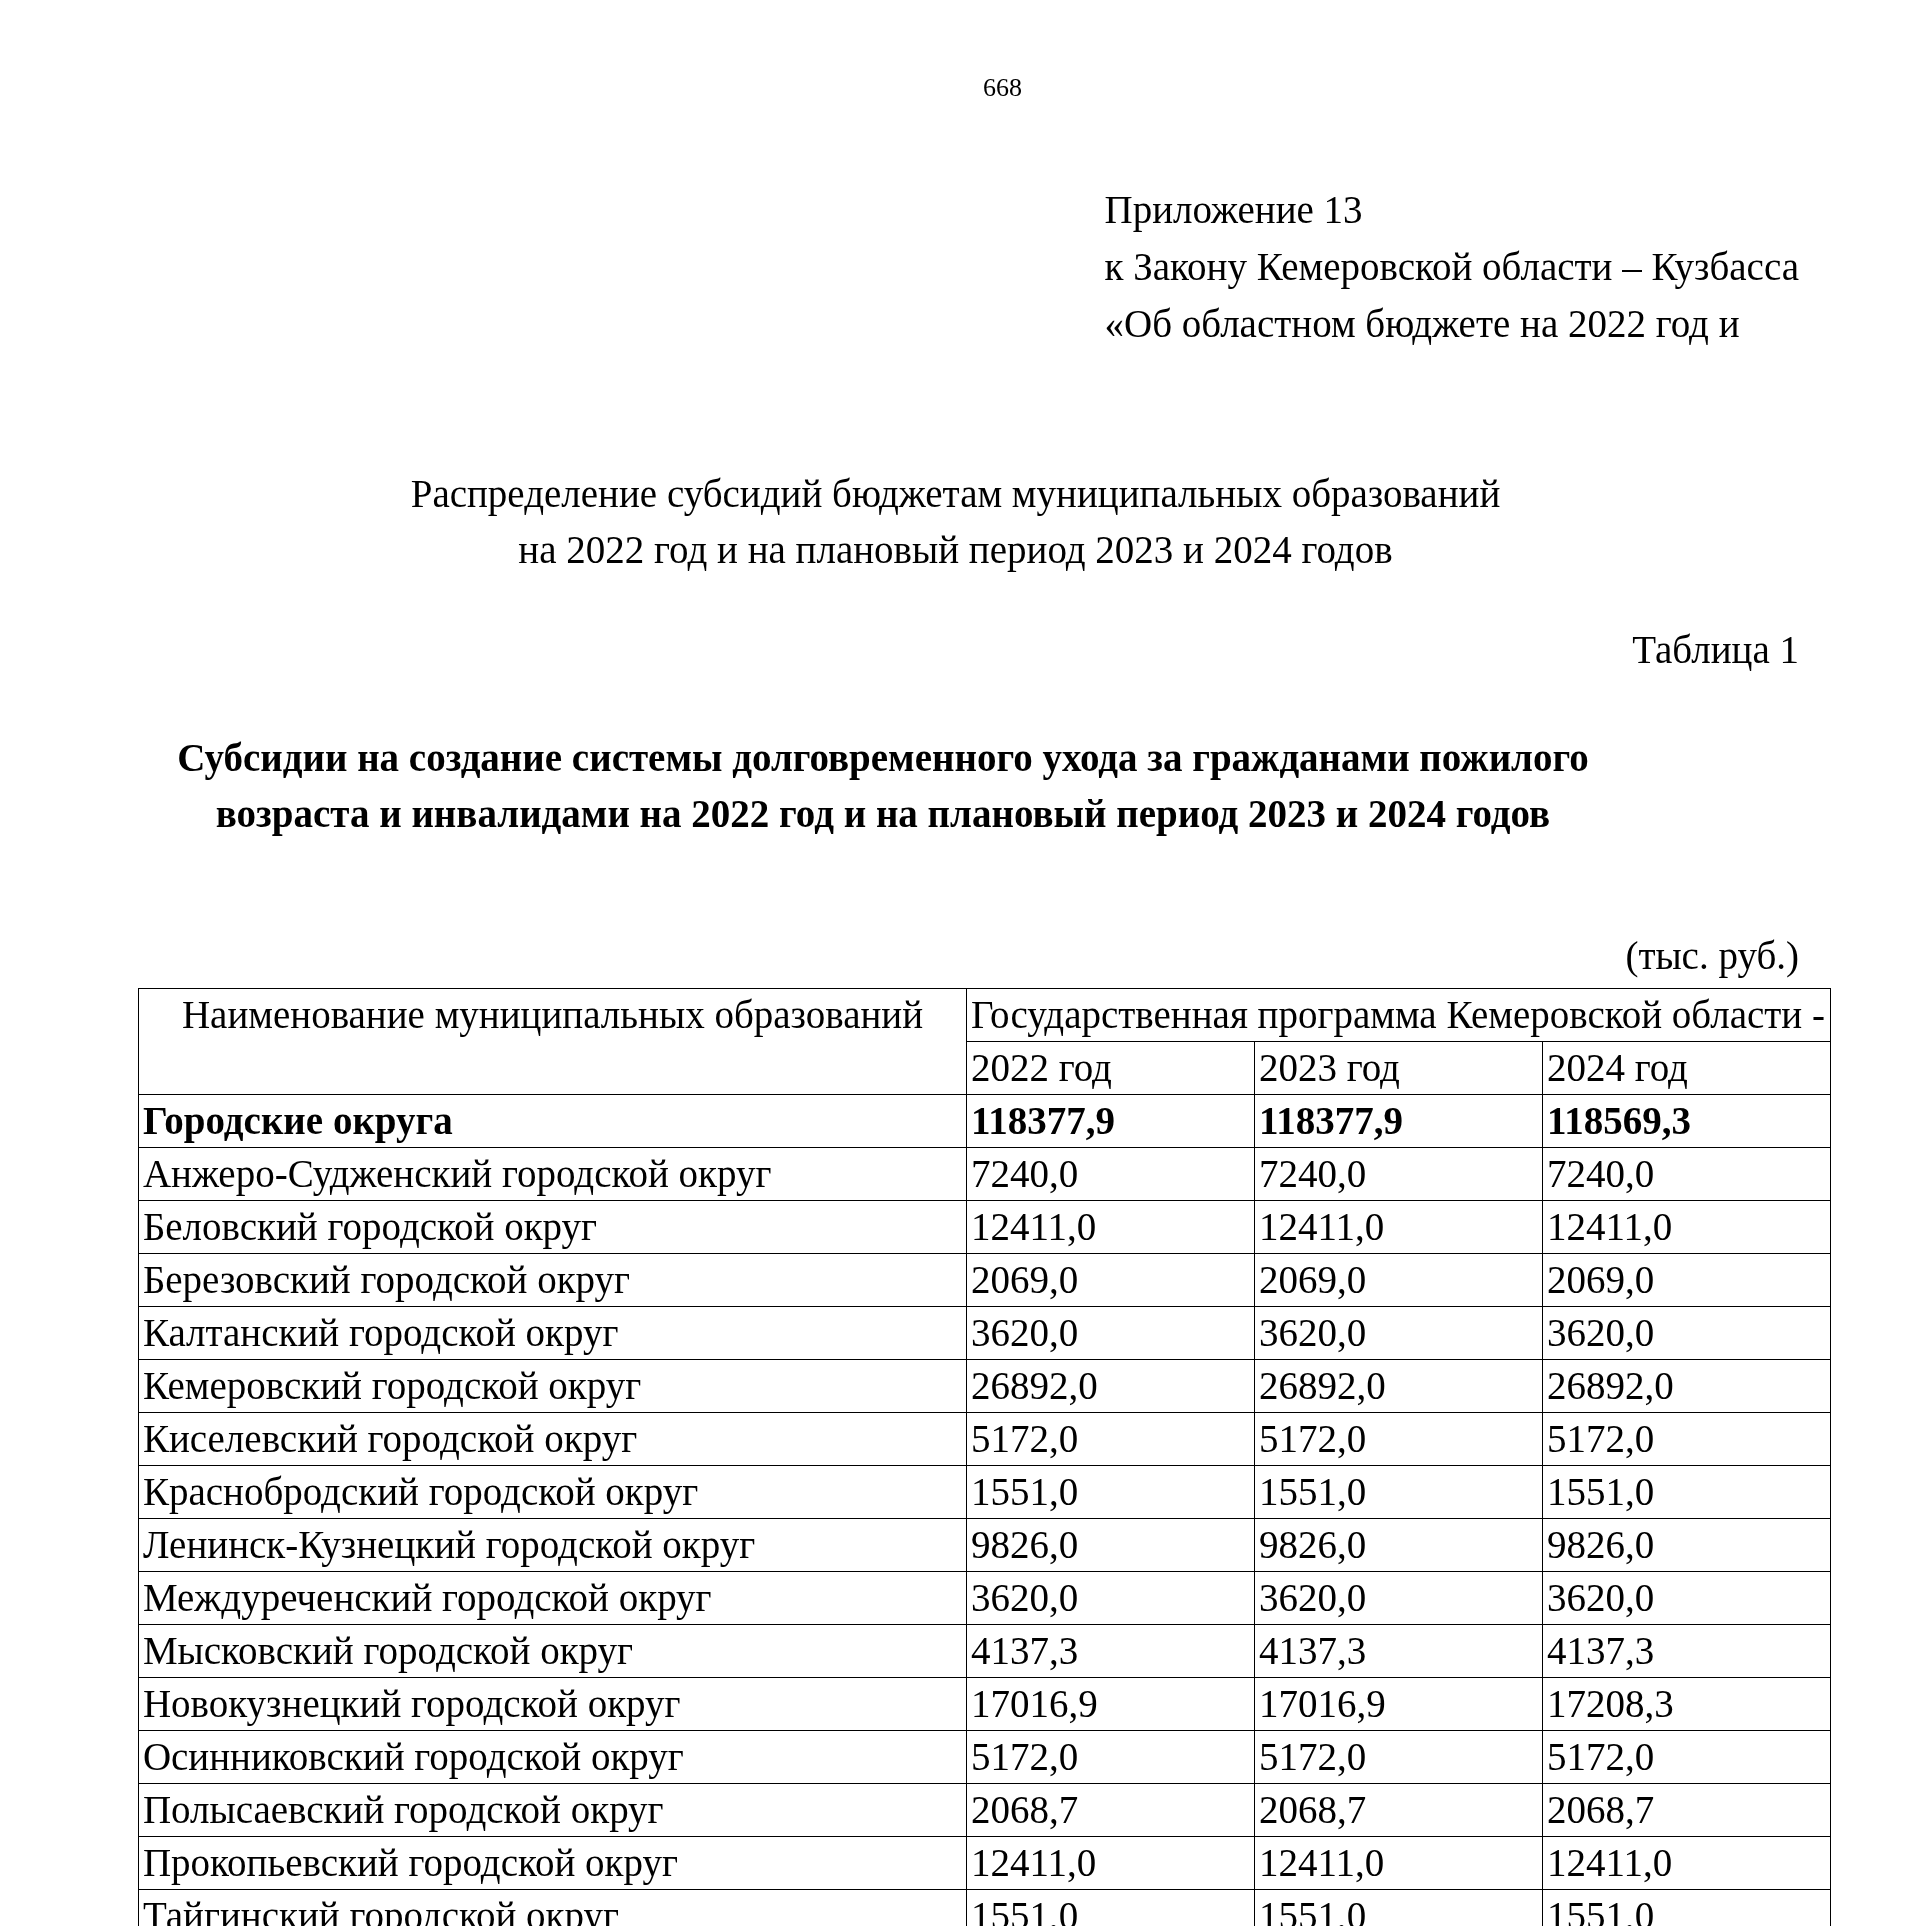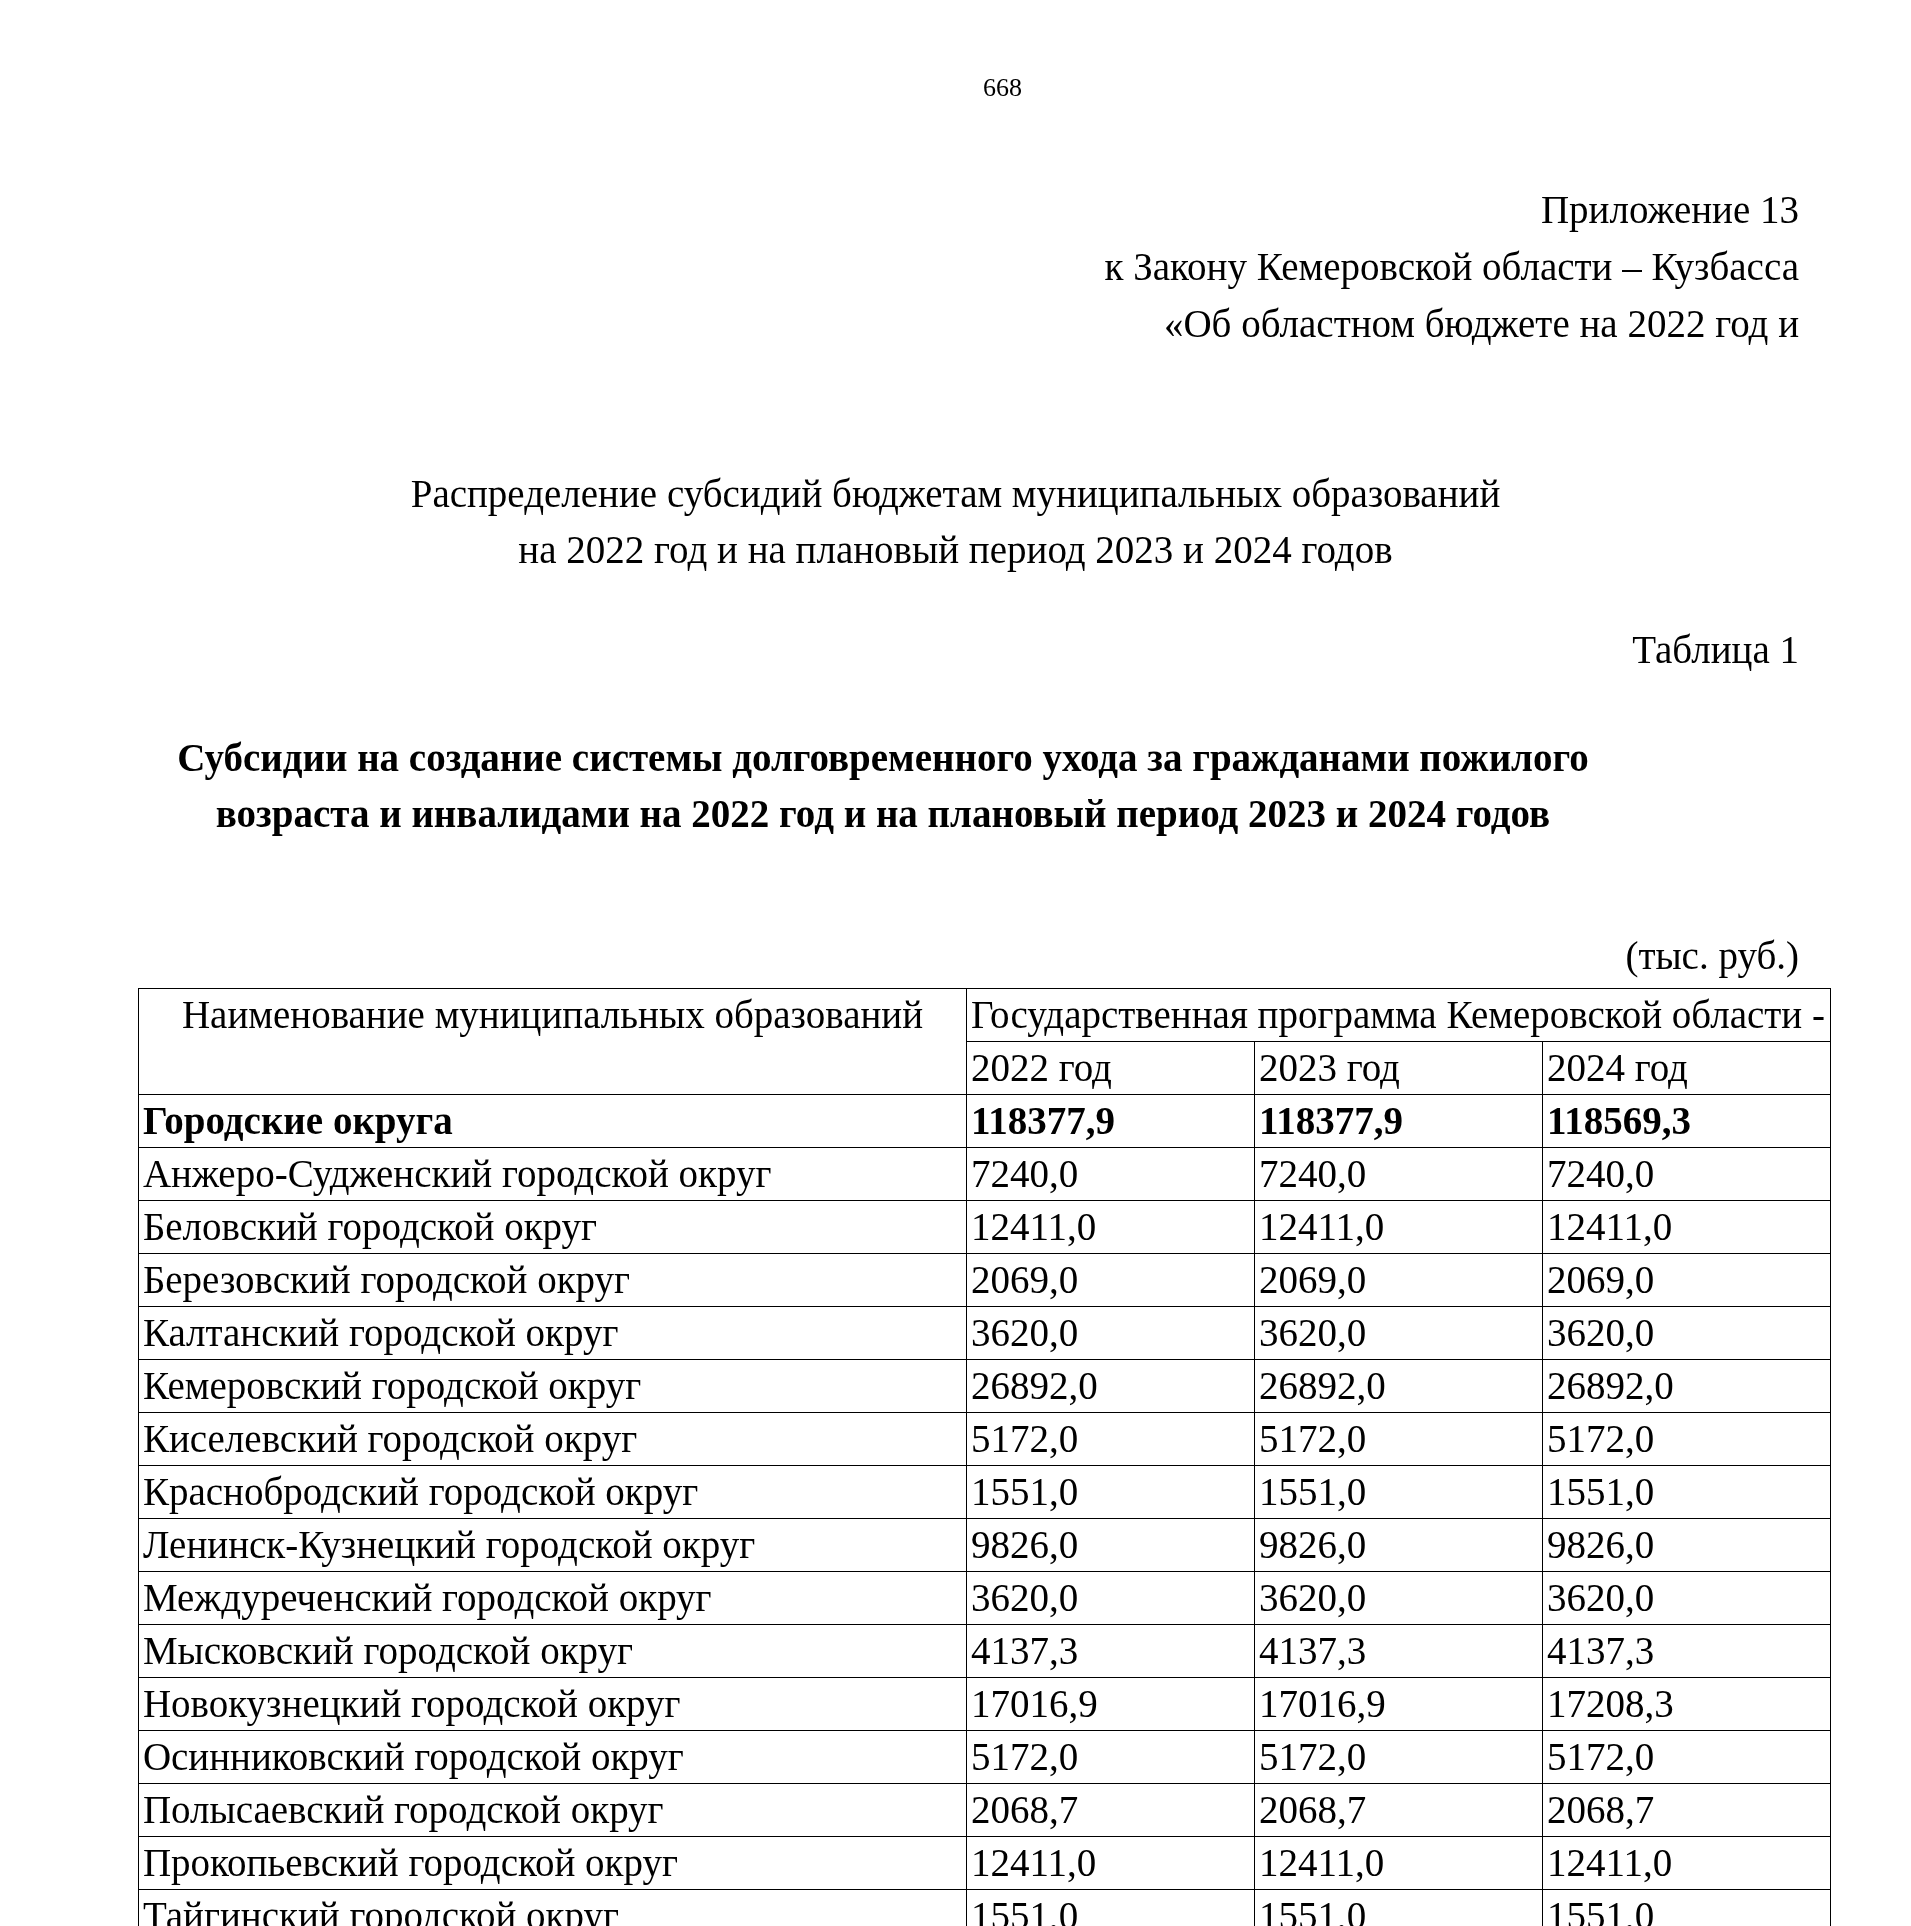--- a/index.html
+++ b/index.html
@@ -21,21 +21,21 @@
     left: 0;
     width: 1911px;
     text-align: center;
     font-size: 26px;
     padding-left: 47px;
   }
   .appendix {
     position: absolute;
     top: 181px;
     right: 112px;
-    text-align: right;
+    text-align: left;
     font-size: 39px;
     line-height: 57px;
     margin-left: 46px;
   }
   .appendix div { white-space: nowrap; }
   .main-title {
     position: absolute;
     top: 466px;
     left: 0;
     width: 1911px;

